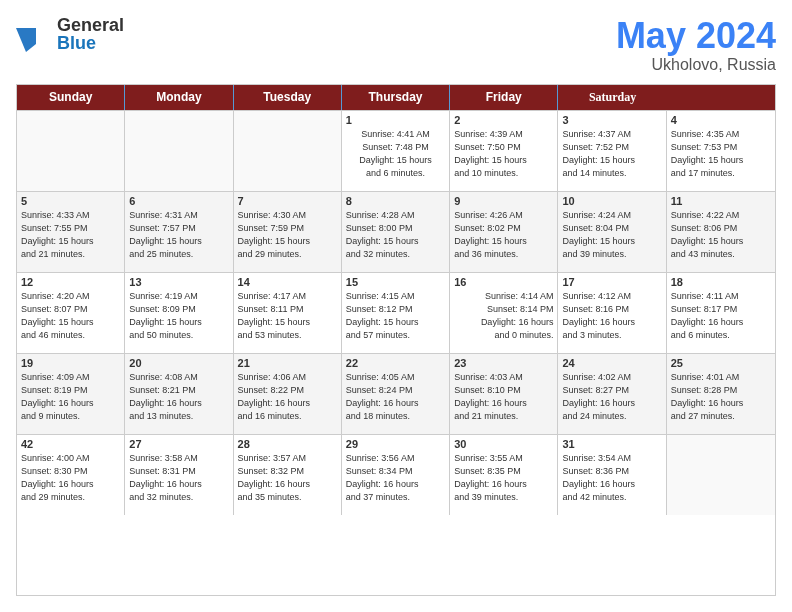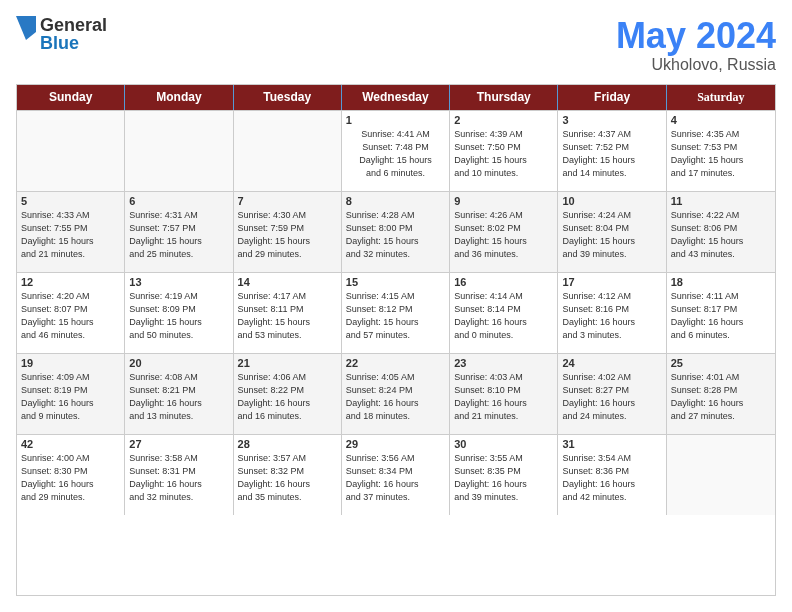--- a/index.html
+++ b/index.html
@@ -18,22 +18,22 @@
       flex-direction: column;
     }
     .header {
       display: flex;
       justify-content: space-between;
       align-items: flex-start;
       margin-bottom: 10px;
     }
     .logo {
       display: flex;
-      align-items: flex-start;
-      gap: 4px;
+      align-items: flex-end;
+      gap: 21px;
     }
     .logo-text {
       display: flex;
       flex-direction: column;
       line-height: 1;
     }
     .logo-general {
       font-size: 18px;
       font-weight: bold;
       color: #333;
@@ -129,21 +129,20 @@
       <div class="month-title">May 2024</div>
       <div class="location">Ukholovo, Russia</div>
     </div>
   </div>
 
   <div class="calendar">
     <div class="cal-header" id="cal-header">
         <div class="cal-header-cell">Sunday</div>
         <div class="cal-header-cell">Monday</div>
         <div class="cal-header-cell">Tuesday</div>
-        <div class="cal-header-cell">Wednesday</div>
         <div class="cal-header-cell">Thursday</div>
         <div class="cal-header-cell">Friday</div>
         <div class="cal-header-cell">Saturday</div>
       </div>
     <div class="cal-body" id="cal-body">
         <div class="cal-row">
           <div class="cal-cell empty"></div>
           <div class="cal-cell empty"></div>
           <div class="cal-cell empty"></div>
           <div class="cal-cell">
@@ -250,21 +249,21 @@
           </div>
           <div class="cal-cell">
             <span class="day-num">15</span>
             <div class="cell-text" style="white-space: pre-line;">Sunrise: 4:15 AM
 Sunset: 8:12 PM
 Daylight: 15 hours
 and 57 minutes.</div>
           </div>
           <div class="cal-cell">
             <span class="day-num">16</span>
-            <div class="cell-text" style="white-space: pre-line;">Sunrise: 4:14 AM
+            <div class="cell-text" style="white-space: pre-line; text-align: right;">Sunrise: 4:14 AM
 Sunset: 8:14 PM
 Daylight: 16 hours
 and 0 minutes.</div>
           </div>
           <div class="cal-cell">
             <span class="day-num">17</span>
             <div class="cell-text" style="white-space: pre-line;">Sunrise: 4:12 AM
 Sunset: 8:16 PM
 Daylight: 16 hours
 and 3 minutes.</div>

